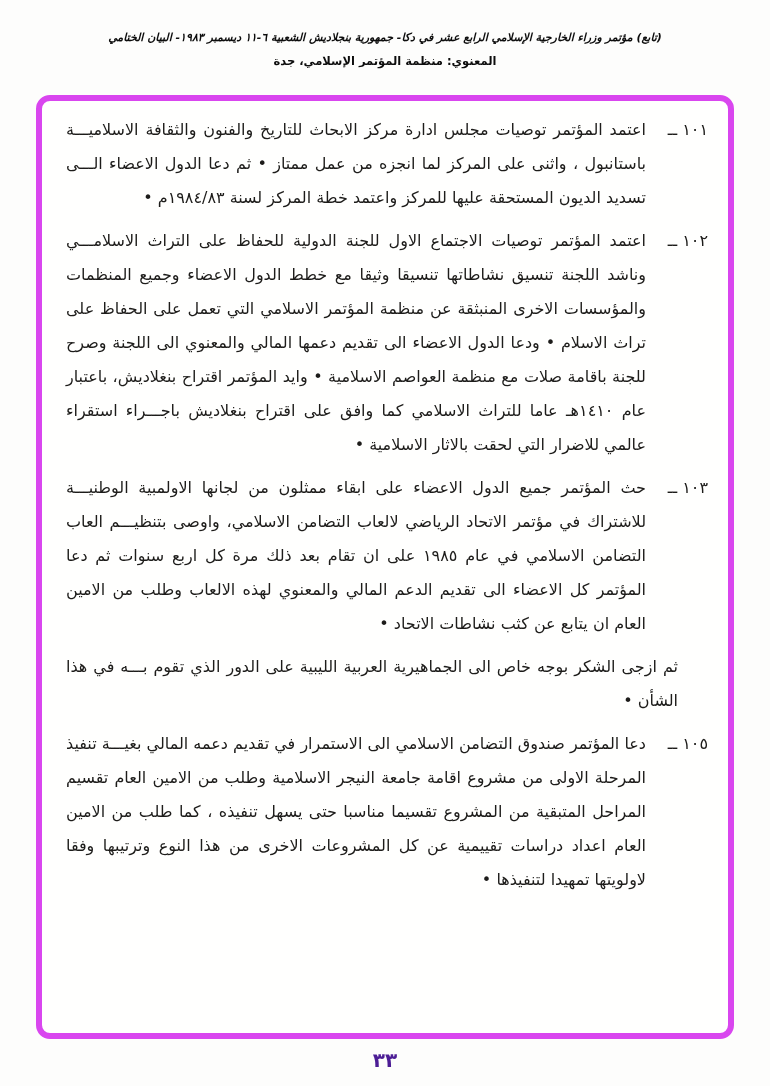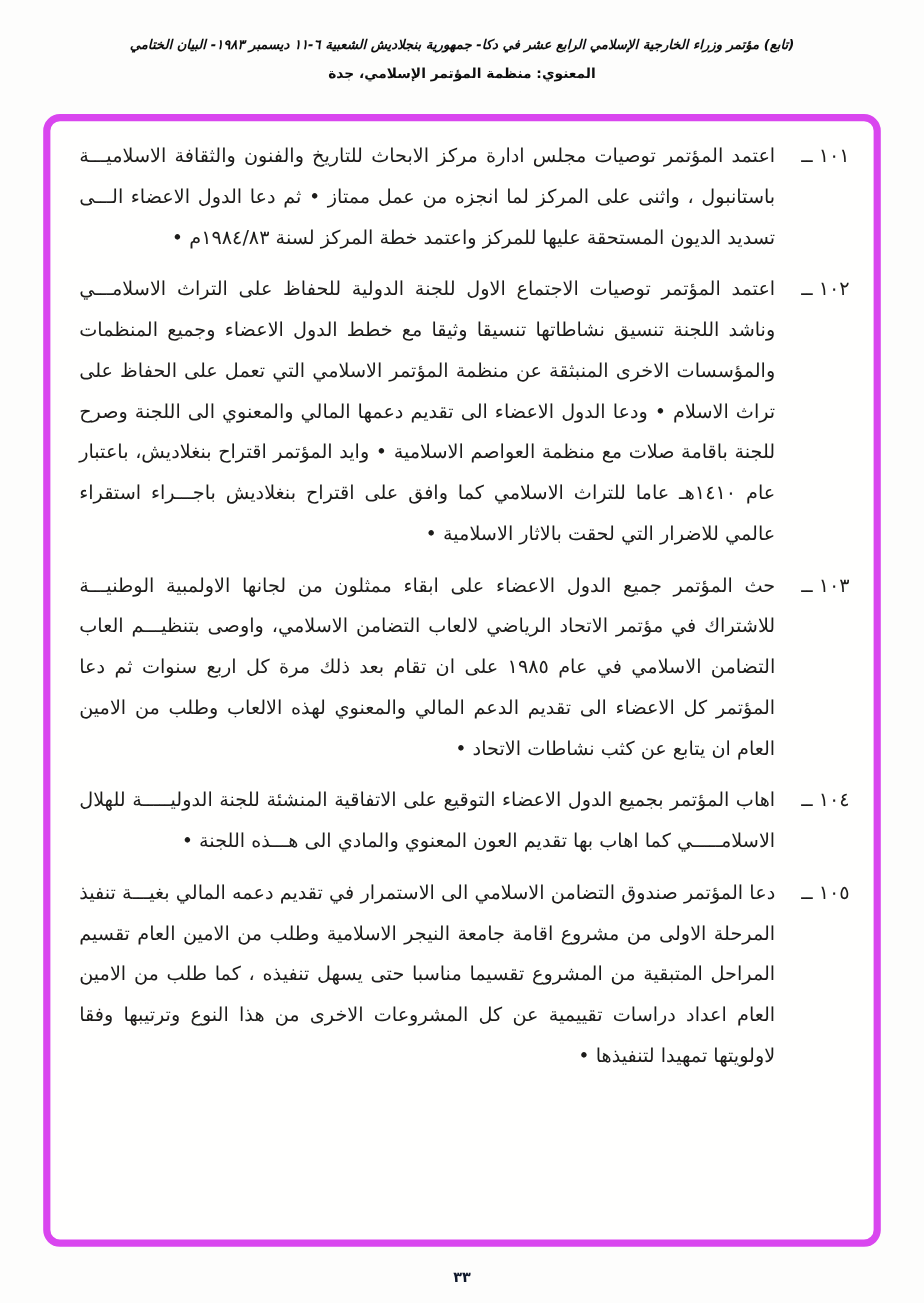--- a/index.html
+++ b/index.html
@@ -81,23 +81,23 @@
   
   .page-footer {
     position: absolute;
     bottom: 14px;
     right: 0;
     left: 0;
     text-align: center;
   }
   .page-number {
     display: inline-block;
-    font-size: 12px;
+    font-size: 20px;
     font-weight: bold;
-    color: #0f172a;
+    color: #4c1d95;
     letter-spacing: 4px;
   }
 </style>
 </head>
 <body>
 
 <div class="page">
 
   <header class="doc-header">
     <div class="doc-title">(تابع) مؤتمر وزراء الخارجية الإسلامي الرابع عشر في دكا- جمهورية بنجلاديش الشعبية ٦-١١ ديسمبر ١٩٨٣- البيان الختامي</div>
@@ -112,24 +112,24 @@
       </p>
 
       <p class="item">
         <span class="num">١٠٢ ــ</span><span class="txt">اعتمد المؤتمر توصيات الاجتماع الاول للجنة الدولية للحفاظ على التراث الاسلامـــي وناشد اللجنة تنسيق نشاطاتها تنسيقا وثيقا مع خطط الدول الاعضاء وجميع المنظمات والمؤسسات الاخرى المنبثقة عن منظمة المؤتمر الاسلامي التي تعمل على الحفاظ على تراث الاسلام • ودعا الدول الاعضاء الى تقديم دعمها المالي والمعنوي الى اللجنة وصرح للجنة باقامة صلات مع منظمة العواصم الاسلامية • وايد المؤتمر اقتراح بنغلاديش، باعتبار عام ١٤١٠هـ عاما للتراث الاسلامي كما وافق على اقتراح بنغلاديش باجـــراء استقراء عالمي للاضرار التي لحقت بالاثار الاسلامية •</span>
       </p>
 
       <p class="item">
         <span class="num">١٠٣ ــ</span><span class="txt">حث المؤتمر جميع الدول الاعضاء على ابقاء ممثلون من لجانها الاولمبية الوطنيـــة للاشتراك في مؤتمر الاتحاد الرياضي لالعاب التضامن الاسلامي، واوصى بتنظيـــم العاب التضامن الاسلامي في عام ١٩٨٥ على ان تقام بعد ذلك مرة كل اربع سنوات ثم دعا المؤتمر كل الاعضاء الى تقديم الدعم المالي والمعنوي لهذه الالعاب وطلب من الامين العام ان يتابع عن كثب نشاطات الاتحاد •</span>
       </p>
 
-      <p class="item">
-        <span class="num">١٠٤ ــ</span><span class="txt">اهاب المؤتمر بجميع الدول الاعضاء التوقيع على الاتفاقية المنشئة للجنة الدوليـــــة للهلال الاسلامـــــي كما اهاب بها تقديم العون المعنوي والمادي الى هـــذه اللجنة •</span>
+
+      <p class="item continuation">
+        <span class="txt">ثم ازجى الشكر بوجه خاص الى الجماهيرية العربية الليبية على الدور الذي تقوم بـــه في هذا الشأن •</span>
       </p>
-
 
       <p class="item">
         <span class="num">١٠٥ ــ</span><span class="txt">دعا المؤتمر صندوق التضامن الاسلامي الى الاستمرار في تقديم دعمه المالي بغيـــة تنفيذ المرحلة الاولى من مشروع اقامة جامعة النيجر الاسلامية وطلب من الامين العام تقسيم المراحل المتبقية من المشروع تقسيما مناسبا حتى يسهل تنفيذه ، كما طلب من الامين العام اعداد دراسات تقييمية عن كل المشروعات الاخرى من هذا النوع وترتيبها وفقا لاولويتها تمهيدا لتنفيذها •</span>
       </p>
 
     </div>
   </main>
 
   <footer class="page-footer">
     <span class="page-number">٣٣</span>

